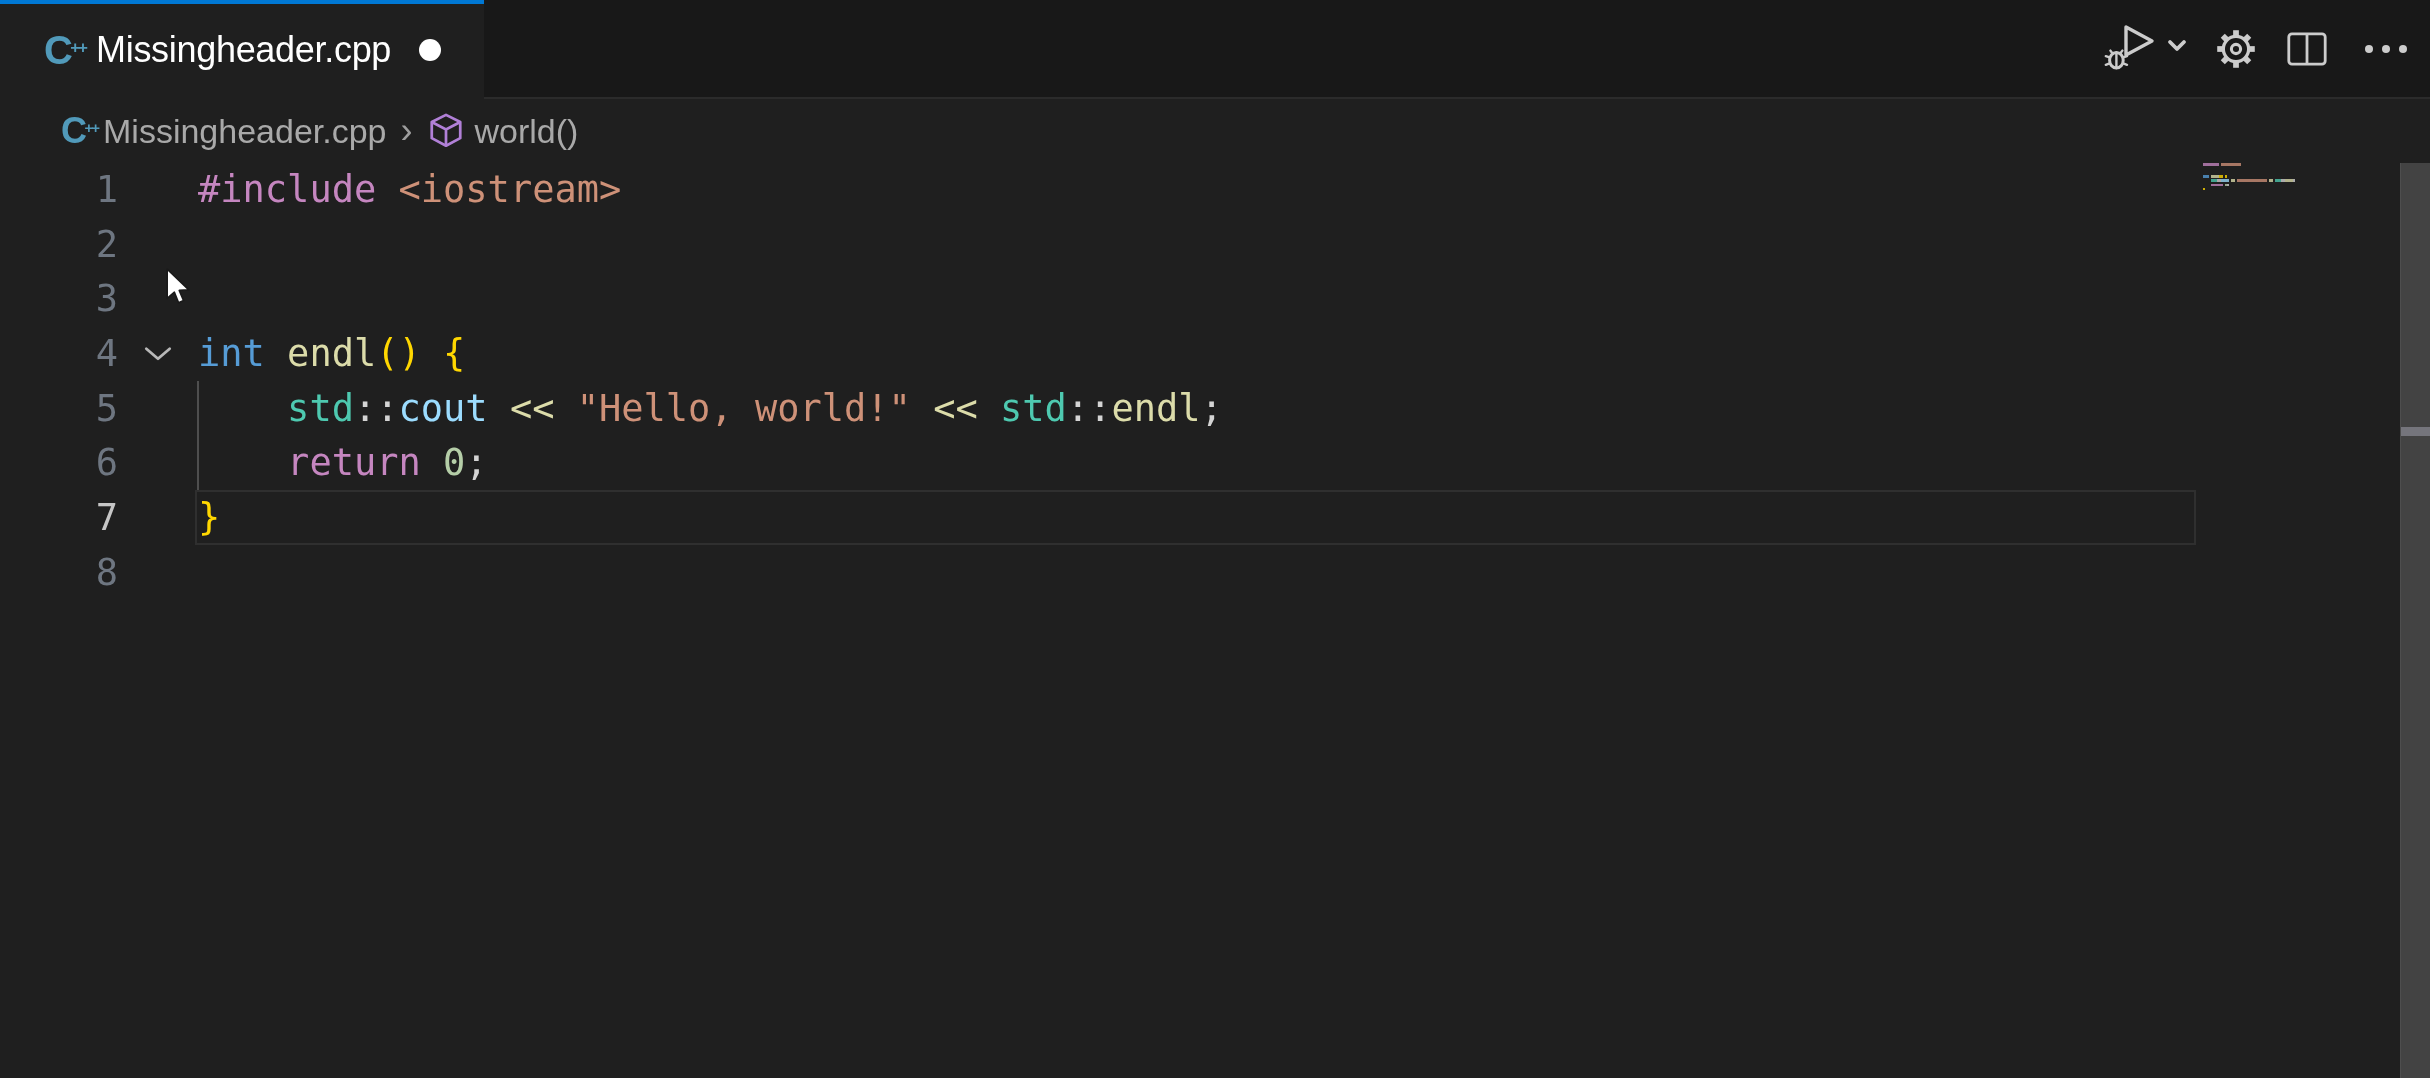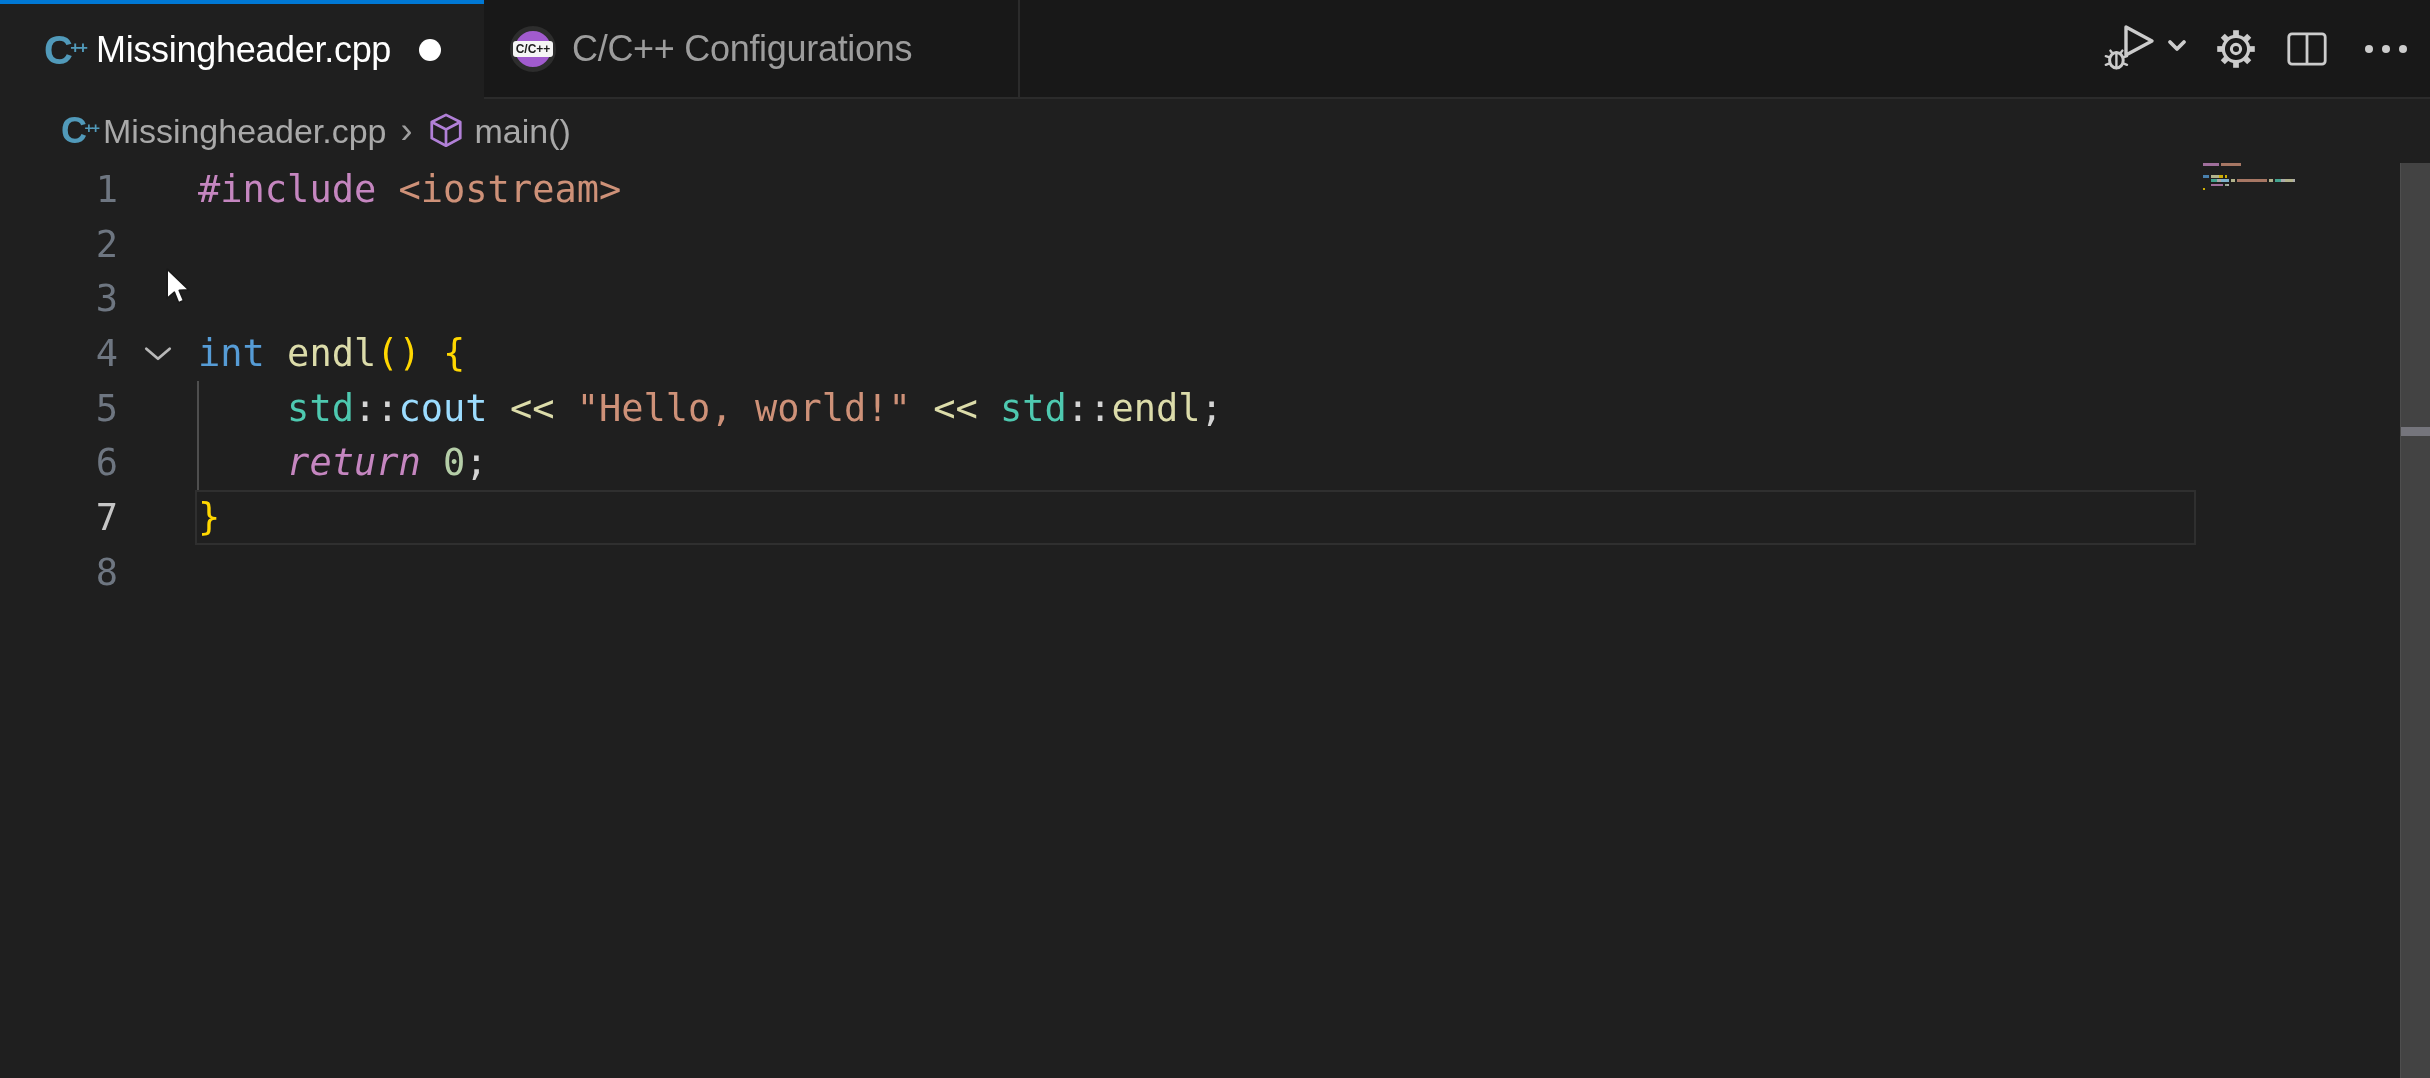--- a/index.html
+++ b/index.html
@@ -79,26 +79,20 @@
     <div class="tab active">
       <span class="accent"></span>
       <span class="cppicon">
         <span class="c">C</span>
         <span class="pp">++</span>
       </span>
       <span class="tab-label">Missingheader.cpp</span>
       <span class="mod-dot"></span>
     </div>
 
-    <div class="tab inactive">
-      <span class="exticon">
-        <span class="band">C/C++</span>
-      </span>
-      <span class="tab-label">C/C++ Configurations</span>
-    </div>
 
     <div class="actions">
       <div class="action" style="width:100px;">
         <svg width="92" height="52" viewBox="0 0 46 26">
           <polygon points="11,2 24,9 11,16" fill="none" stroke="#cccccc" stroke-width="1.7" stroke-linejoin="round"></polygon>
           <ellipse cx="6.2" cy="18.6" rx="3.4" ry="3.9" fill="none" stroke="#cccccc" stroke-width="1.5"></ellipse>
           <path d="M6.2 14.7 V22.5 M4.4 15.4 L3.2 13.8 M8 15.4 L9.2 13.8 M2.8 17.2 L0.9 16.6 M2.8 20.2 L0.9 20.9 M9.6 17.2 L11.5 16.6 M9.6 20.2 L11.5 20.9" fill="none" stroke="#cccccc" stroke-width="1.2" stroke-linecap="round"></path>
           <polyline points="33,9.5 36.5,13 40,9.5" fill="none" stroke="#cccccc" stroke-width="1.9" stroke-linecap="round" stroke-linejoin="round"></polyline>
         </svg>
       </div>
@@ -145,21 +139,21 @@
       <span>Missingheader.cpp</span>
     </div>
     <span class="crumb-sep">›</span>
     <div class="crumb">
       <span class="cubeicon">
         <svg width="38" height="38" viewBox="0 0 16 16">
           <path d="M8 1.2 L14 4.2 V11 L8 14.2 L2 11 V4.2 Z" fill="none" stroke="#B180D7" stroke-width="1.15" stroke-linejoin="round"></path>
           <path d="M2 4.2 L8 7.4 L14 4.2 M8 7.4 V14" fill="none" stroke="#B180D7" stroke-width="1.15"></path>
         </svg>
       </span>
-      <span>main()</span>
+      <span>world()</span>
     </div>
   </div>
 
   <div class="code" id="code-lines">
       <div class="code-row">
         <span class="ln">1</span>
         <span class="foldcol"></span>
         <span class="code-text"><span style="color: rgb(197, 134, 192);">#include</span><span style="color: rgb(212, 212, 212);"> </span><span style="color: rgb(206, 145, 120);">&lt;iostream&gt;</span></span>
       </div>
       <div class="code-row">
@@ -184,21 +178,21 @@
       <div class="code-row">
         <i class="guide"></i>
         <span class="ln">5</span>
         <span class="foldcol"></span>
         <span class="code-text"><span style="color: rgb(212, 212, 212);">    </span><span style="color: rgb(78, 201, 176);">std</span><span style="color: rgb(212, 212, 212);">::</span><span style="color: rgb(156, 220, 254);">cout</span><span style="color: rgb(212, 212, 212);"> </span><span style="color: rgb(220, 220, 170);">&lt;&lt;</span><span style="color: rgb(212, 212, 212);"> </span><span style="color: rgb(206, 145, 120);">"Hello, world!"</span><span style="color: rgb(212, 212, 212);"> </span><span style="color: rgb(220, 220, 170);">&lt;&lt;</span><span style="color: rgb(212, 212, 212);"> </span><span style="color: rgb(78, 201, 176);">std</span><span style="color: rgb(212, 212, 212);">::</span><span style="color: rgb(220, 220, 170);">endl</span><span style="color: rgb(212, 212, 212);">;</span></span>
       </div>
       <div class="code-row">
         <i class="guide"></i>
         <span class="ln">6</span>
         <span class="foldcol"></span>
-        <span class="code-text"><span style="color: rgb(212, 212, 212);">    </span><span style="color: rgb(197, 134, 192); font-style: italic;">return</span><span style="color: rgb(212, 212, 212);"> </span><span style="color: rgb(181, 206, 168);">0</span><span style="color: rgb(212, 212, 212);">;</span></span>
+        <span class="code-text"><span style="color: rgb(212, 212, 212);">    </span><span style="color: rgb(197, 134, 192);">return</span><span style="color: rgb(212, 212, 212);"> </span><span style="color: rgb(181, 206, 168);">0</span><span style="color: rgb(212, 212, 212);">;</span></span>
       </div>
       <div class="code-row current">
         <i class="hl-box"></i>
         <span class="ln">7</span>
         <span class="foldcol"></span>
         <span class="code-text"><span style="color: rgb(255, 215, 0);">}</span></span>
       </div>
       <div class="code-row">
         <span class="ln">8</span>
         <span class="foldcol"></span>

